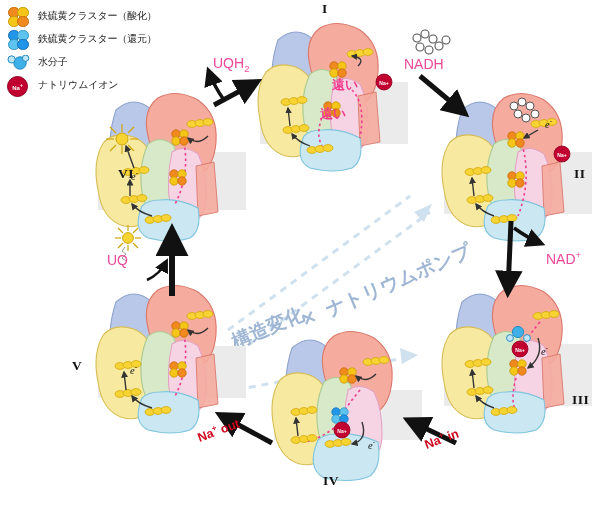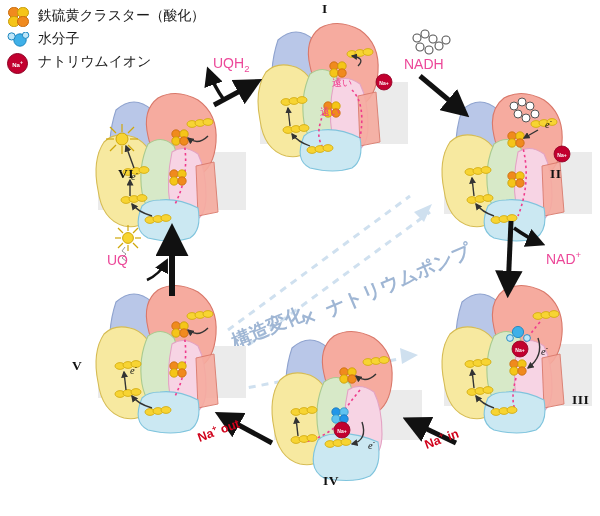--- a/index.html
+++ b/index.html
@@ -7,21 +7,21 @@
     width:600px;height:516px;position:relative;overflow:hidden;
     background:#ffffff;
     font-family:"Liberation Sans","DejaVu Sans",sans-serif;
   }
   #stage{position:absolute;left:0;top:0;width:600px;height:516px;}
 
   
   .legend{position:absolute;left:4px;top:4px;width:190px;}
   .legend-row{display:flex;align-items:center;height:23px;}
   .legend-ico{width:34px;height:22px;position:relative;flex:0 0 34px;}
-  .legend-txt{font-size:14px;color:#1a1a1a;letter-spacing:-0.2px;
+  .legend-txt{font-size:10px;color:#1a1a1a;letter-spacing:-0.2px;
               font-family:"DejaVu Sans",sans-serif;white-space:nowrap;}
 
   .cl4{position:absolute;left:4px;top:2px;width:20px;height:19px;}
   .cl4 i{position:absolute;width:9.5px;height:9.5px;border-radius:50%;display:block;}
   .cl4 i:nth-child(1){left:0;top:0;}
   .cl4 i:nth-child(2){left:9px;top:0;}
   .cl4 i:nth-child(3){left:0;top:9px;}
   .cl4 i:nth-child(4){left:9px;top:9px;}
   .ox i{background:#f08a1e;border:1px solid #c96a0a;}
   .ox i:nth-child(2){background:#f5c518;border-color:#c79c08;}
@@ -49,21 +49,21 @@
   .lbl sup{font-size:9.5px;}
 
   .nalbl{position:absolute;color:#d0021b;font-weight:bold;font-size:12.5px;white-space:nowrap;}
   .nalbl sup{font-size:8px;}
 
   .centertxt{position:absolute;color:#9fb6d4;font-weight:bold;white-space:nowrap;
              font-family:"DejaVu Sans",sans-serif;}
   .ct1{font-size:19px;}
   .ct2{font-size:19px;}
 
-  .faraway{position:absolute;color:#ef3b8c;font-size:10px;font-weight:normal;
+  .faraway{position:absolute;color:#ef3b8c;font-size:13px;font-weight:bold;
            font-family:"DejaVu Sans",sans-serif;white-space:nowrap;}
 
   .eminus{position:absolute;font-size:10.5px;color:#111;font-style:italic;
           font-family:"Liberation Serif",serif;white-space:nowrap;}
   .eminus sup{font-size:7px;font-style:normal;}
 </style>
 </head>
 <body>
 
 <div id="stage">
@@ -75,20 +75,31 @@
         <div class="cl4 ox">
             <i></i>
             <i></i>
             <i></i>
             <i></i>
           </div>
       </div>
       <div class="legend-txt">鉄硫黄クラスター（酸化）</div>
     </div>
 
+    <div class="legend-row">
+      <div class="legend-ico">
+        <div class="cl4 rd">
+            <i></i>
+            <i></i>
+            <i></i>
+            <i></i>
+          </div>
+      </div>
+      <div class="legend-txt">鉄硫黄クラスター（還元）</div>
+    </div>
 
     <div class="legend-row">
       <div class="legend-ico">
         <svg class="water" viewBox="0 0 23 15">
           <circle cx="13" cy="8" r="6.2" fill="#3fb0e8" stroke="#1c86c0" stroke-width="1"></circle>
           <circle cx="4.6" cy="4.4" r="3.6" fill="#bfe6f8" stroke="#1c86c0" stroke-width="1"></circle>
           <circle cx="18.6" cy="3.2" r="3.2" fill="#bfe6f8" stroke="#1c86c0" stroke-width="1"></circle>
         </svg>
       </div>
       <div class="legend-txt">水分子</div>
@@ -225,21 +236,21 @@
         <path d="M42 116 L40 98" marker-end="url(#ar2)"></path>
         <path d="M62 136 Q50 132 44 124" marker-end="url(#ar2)"></path>
       </g>
       <defs>
           <marker id="ar2" viewBox="0 0 10 10" refX="8" refY="5" markerWidth="5" markerHeight="5" orient="auto">
         <path d="M0 0 L10 5 L0 10 z" fill="#333"></path>
           </marker>
         </defs>
     </svg>
   </div>
-  <div class="rn" style="left:550px;top:166px;">II</div>
+  <div class="rn" style="left:574px;top:166px;">II</div>
   <div class="eminus" style="left:545px;top:117px;">
     <span>e</span><sup>-</sup>
   </div>
 
   <div class="cx" style="left:432px;top:272px;">
     <svg viewBox="0 0 170 170">
       <rect x="12" y="72" width="148" height="62" fill="#ebebeb"></rect>
       <path d="M30 30 Q20 60 26 92 Q32 122 58 124 Q80 122 82 92 Q84 52 66 30 Q48 14 30 30Z" fill="#b9c7e8" stroke="#8fa3cf" stroke-width="1.1"></path>
       <path d="M72 18 Q56 30 62 56 Q66 76 78 78 Q72 96 86 104 Q102 110 112 96 Q128 88 130 62 Q132 34 112 20 Q90 8 72 18Z" fill="#f6ab9f" stroke="#d9786a" stroke-width="1.1"></path>
       <path d="M18 62 Q6 80 12 110 Q16 140 38 146 Q58 150 66 132 Q74 110 70 86 Q62 60 44 56 Q28 52 18 62Z" fill="#f7e9a0" stroke="#d6bc54" stroke-width="1.1"></path>

